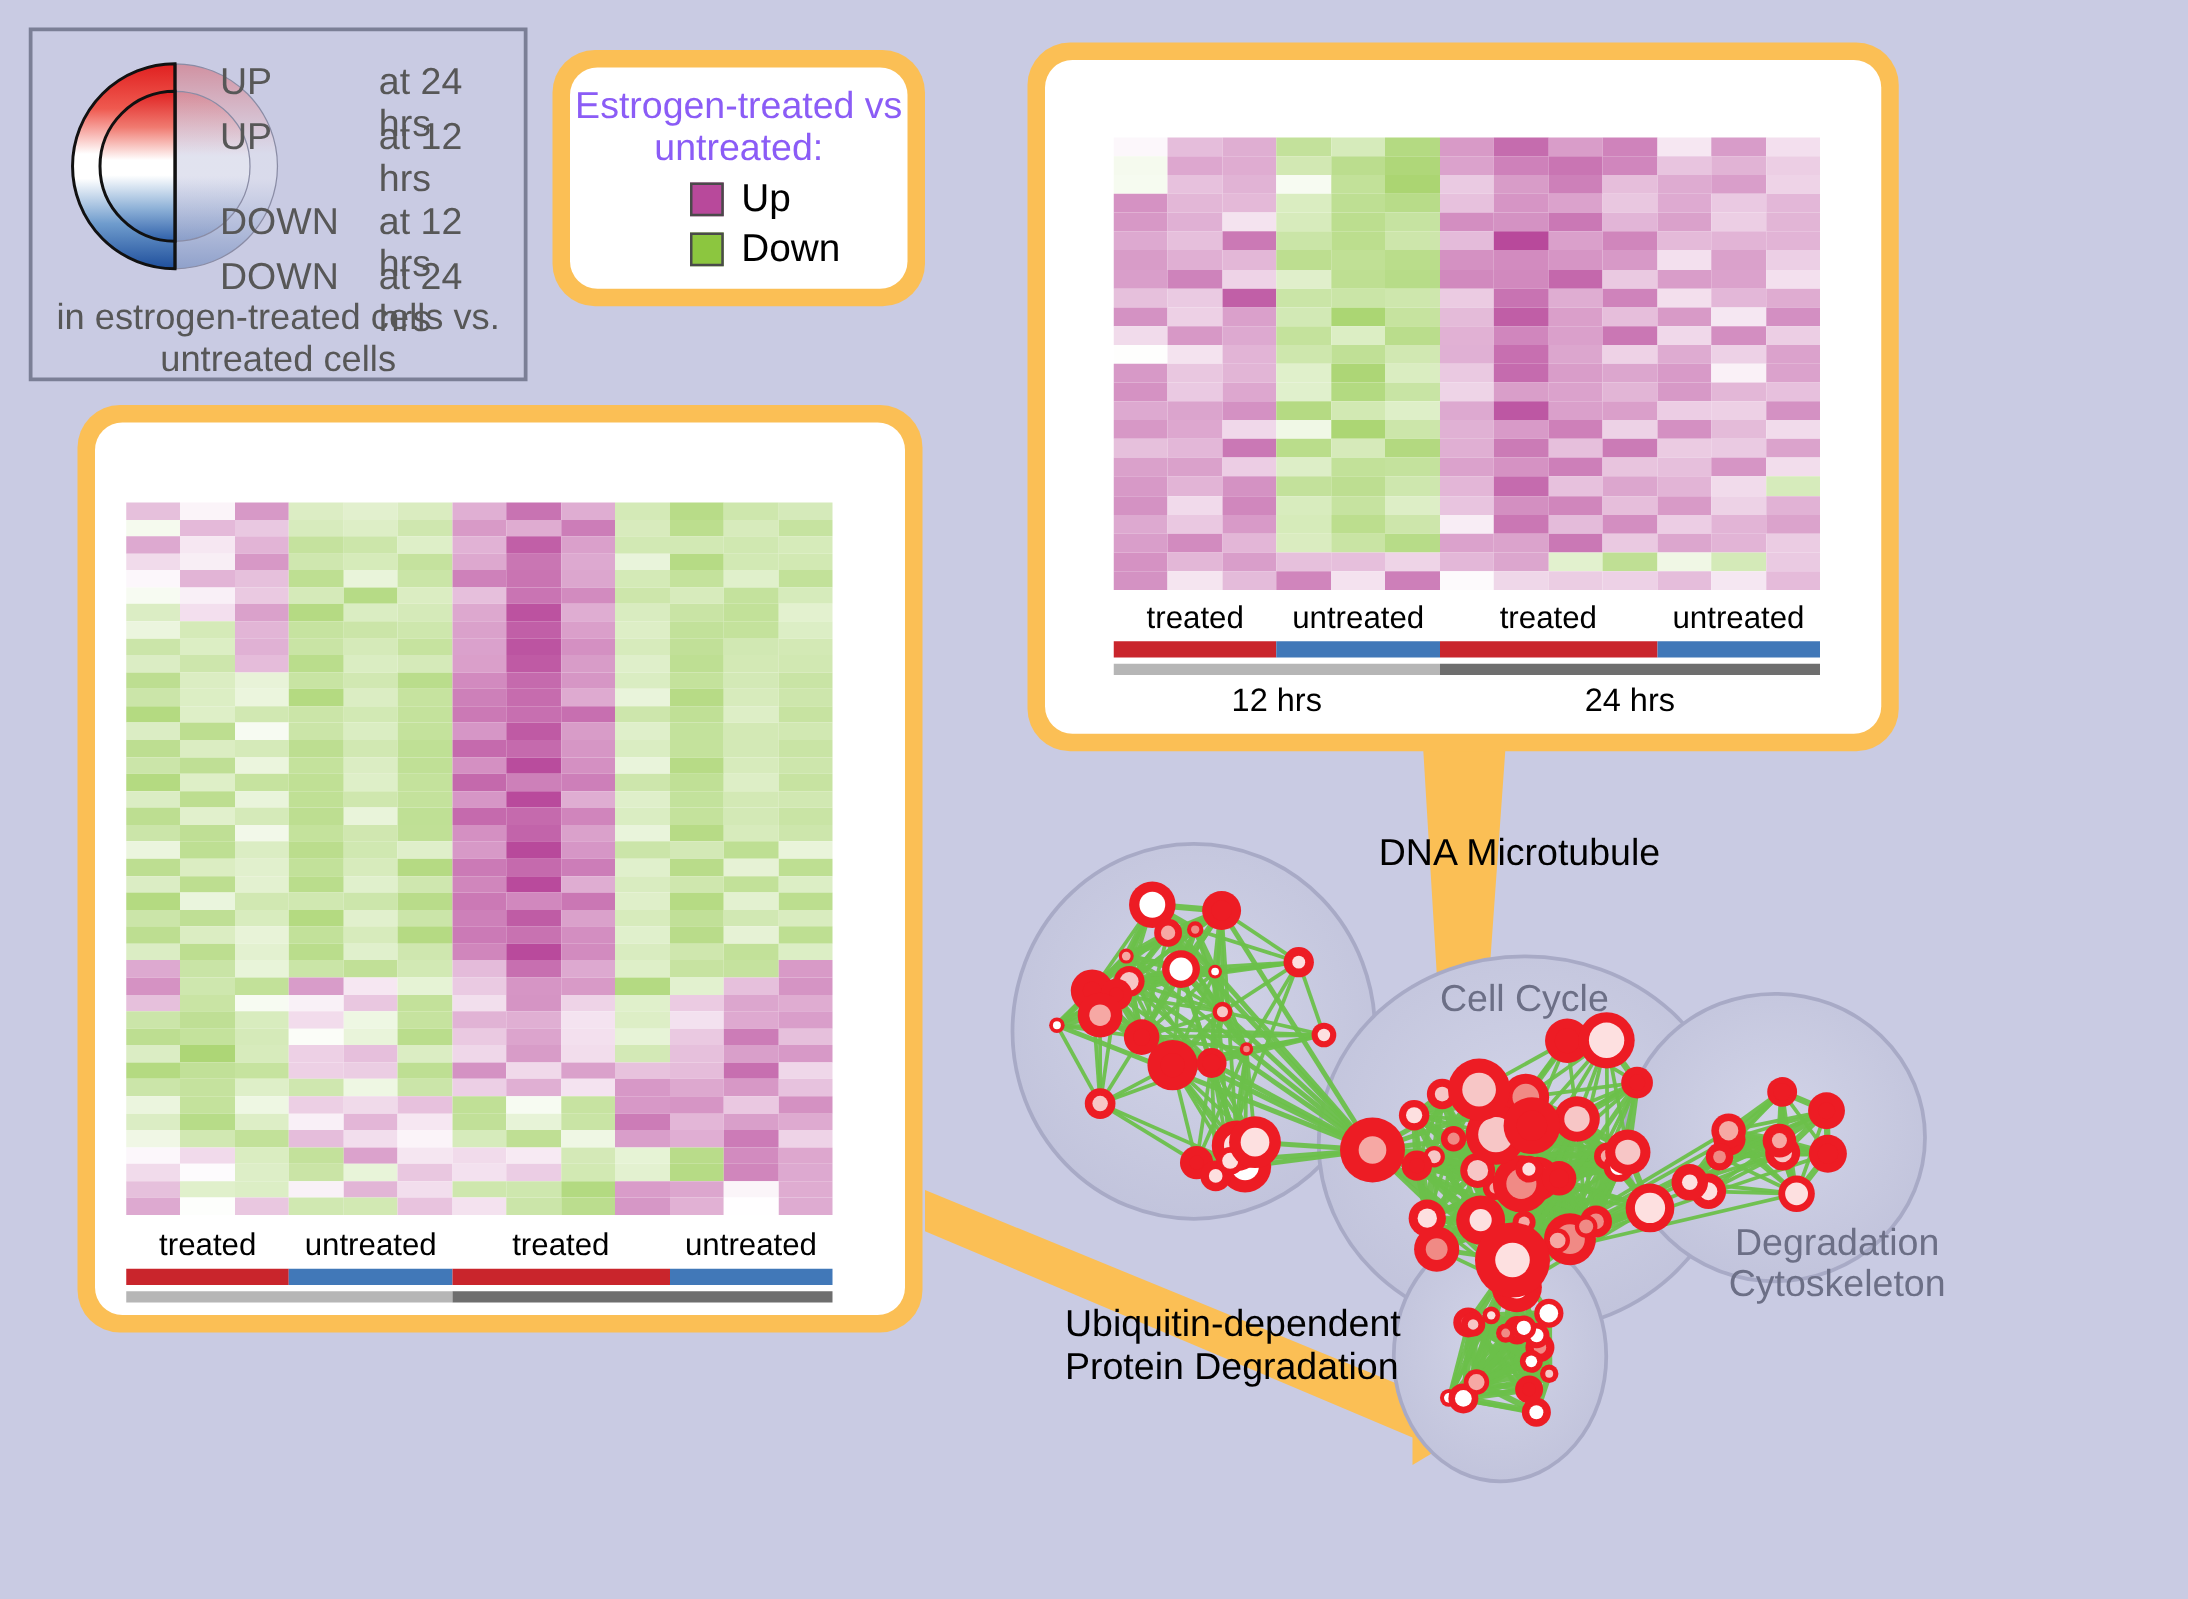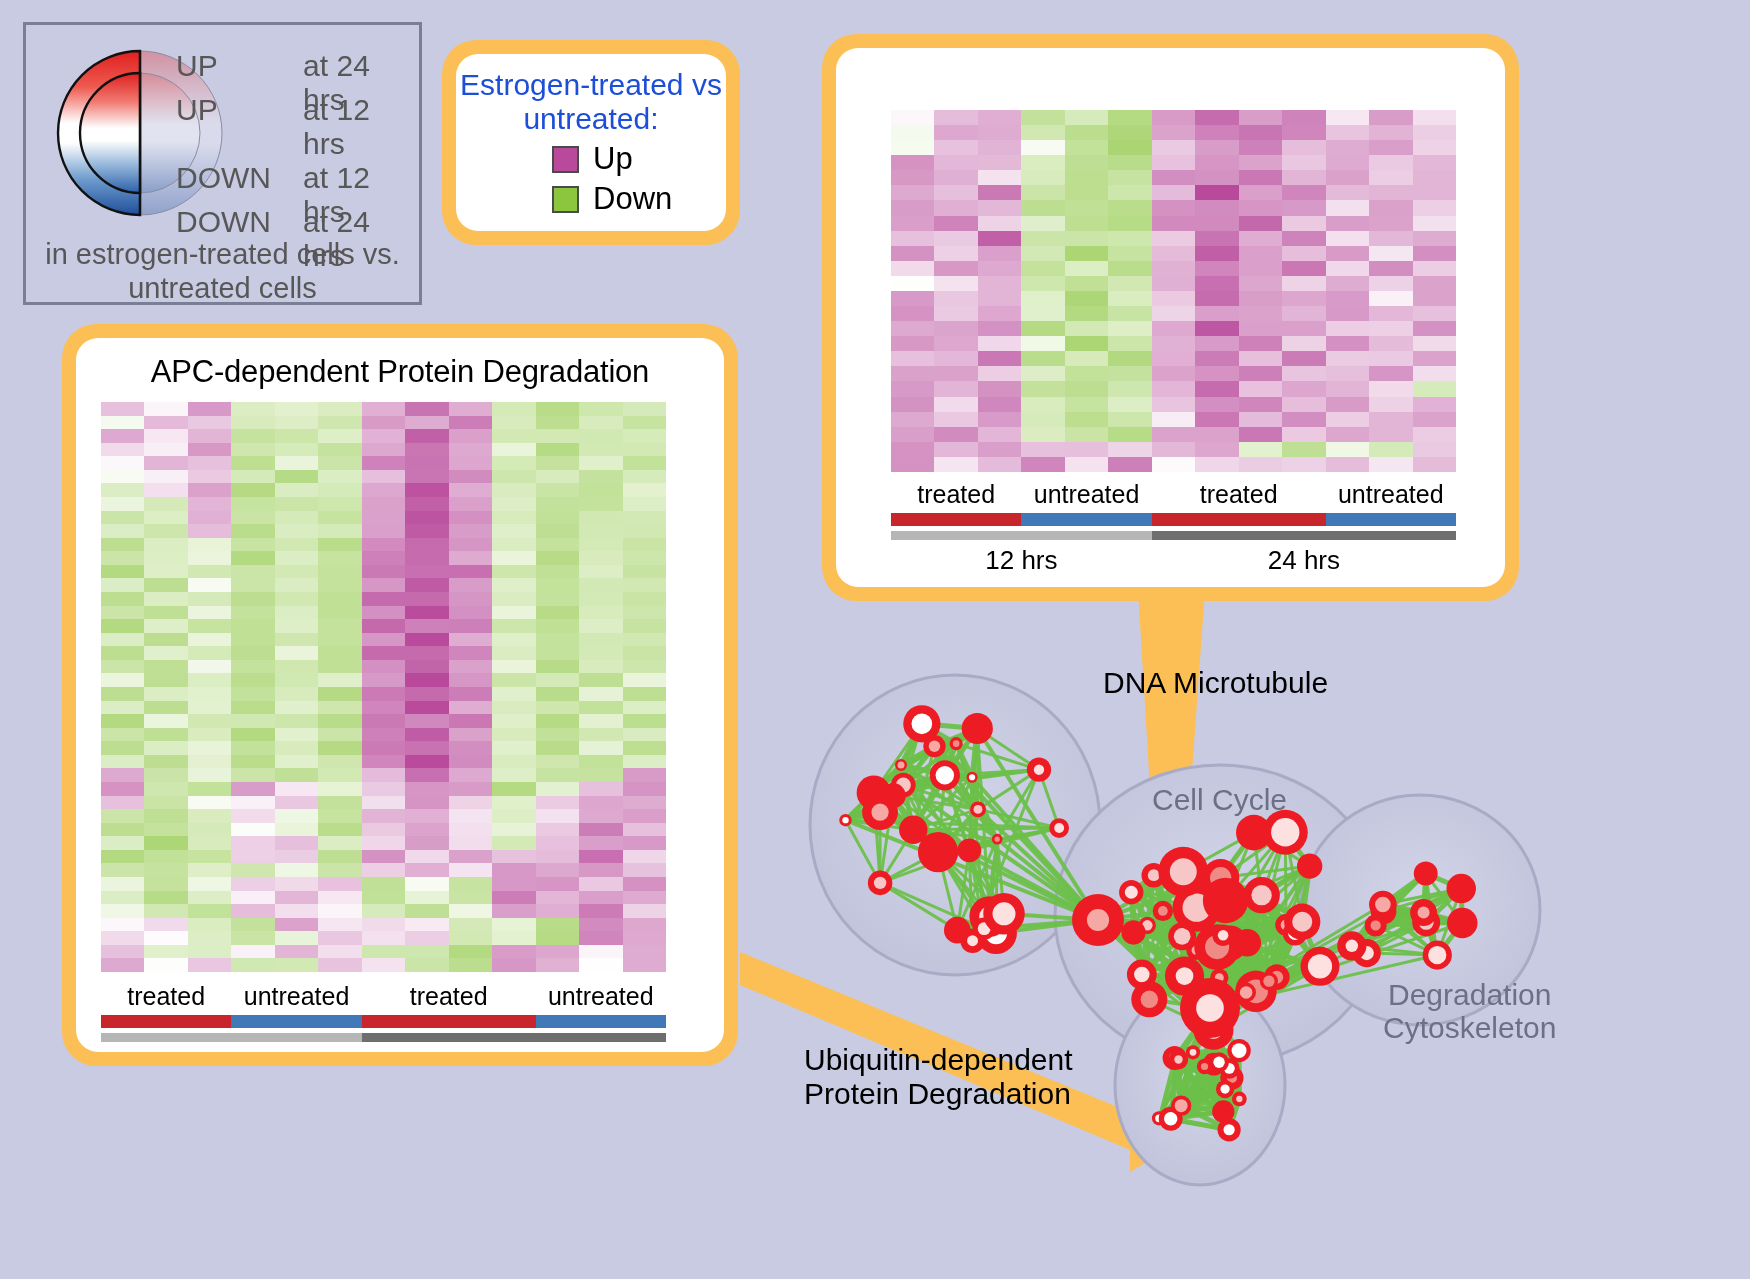--- a/index.html
+++ b/index.html
@@ -52,21 +52,21 @@
   .legend-row .k{width:128px;}
   .legend-row .v{}
   .legend-foot{
     position:absolute;left:0;top:212px;width:100%;
     text-align:center;font-size:29px;color:#575757;line-height:1.18;
   }
 
   
   #node-legend{left:442px;top:40px;width:298px;height:205px;}
   #node-legend .card-inner{padding:14px 0 0 0;}
-  .nl-title{font-size:30px;color:#1d4ed8;text-align:center;line-height:1.12;}
+  .nl-title{font-size:30px;color:#8b5cf6;text-align:center;line-height:1.12;}
   .nl-items{margin-top:4px;padding-left:96px;}
   .nl-item{display:flex;align-items:center;gap:14px;height:40px;}
   .sw{width:27px;height:27px;border:2px solid #4a4a4a;box-sizing:border-box;}
   .nl-label{font-size:31px;color:#000;}
 
   
   #replication-fork-panel{left:822px;top:34px;width:697px;height:567px;}
   #apc-panel{left:62px;top:324px;width:676px;height:742px;}
 
   .hm-body{position:absolute;}
@@ -528,21 +528,20 @@
         <div class="time-row" id="timelab-rep" style="margin-top:5px;">
             <span style="flex: 0 0 46.1538%;">12 hrs</span>
             <span style="flex: 0 0 53.8462%;">24 hrs</span>
           </div>
       </div>
     </div>
   </div>
 
   <div class="card" id="apc-panel">
     <div class="card-inner">
-      <div class="panel-title" style="margin-top:16px;">APC-dependent Protein Degradation</div>
       <div class="hm-body" style="left:25px;top:64px;width:565px;height:570px;">
         <div class="hm-grid" id="hm-apc" style="grid-template-columns: repeat(13, 1fr); grid-template-rows: repeat(42, 1fr);">
             <div style="background: rgb(230, 192, 220);"></div>
             <div style="background: rgb(251, 244, 249);"></div>
             <div style="background: rgb(215, 153, 199);"></div>
             <div style="background: rgb(220, 237, 196);"></div>
             <div style="background: rgb(226, 240, 206);"></div>
             <div style="background: rgb(218, 236, 192);"></div>
             <div style="background: rgb(224, 175, 211);"></div>
             <div style="background: rgb(200, 115, 178);"></div>
@@ -2208,16 +2207,16 @@
             <circle cx="430" cy="388" r="13.842588115317088" fill="#fde0e0"></circle>
           </g>
         </g>
     </svg>
   </div>
 
   <div class="black-label" style="left:1103px;top:666px;">DNA Microtubule</div>
   <div class="cluster-label" style="left:1152px;top:783px;">Cell Cycle</div>
   <div class="cluster-label" style="left:1383px;top:978px;text-align:center;">Degradation
 Cytoskeleton</div>
-  <div class="black-label" style="left:804px;top:1043px;">Ubiquitin-dependent
+  <div class="black-label" style="left:852px;top:1043px;">Ubiquitin-dependent
 Protein Degradation</div>
 
 </div>
 
 </body></html>

